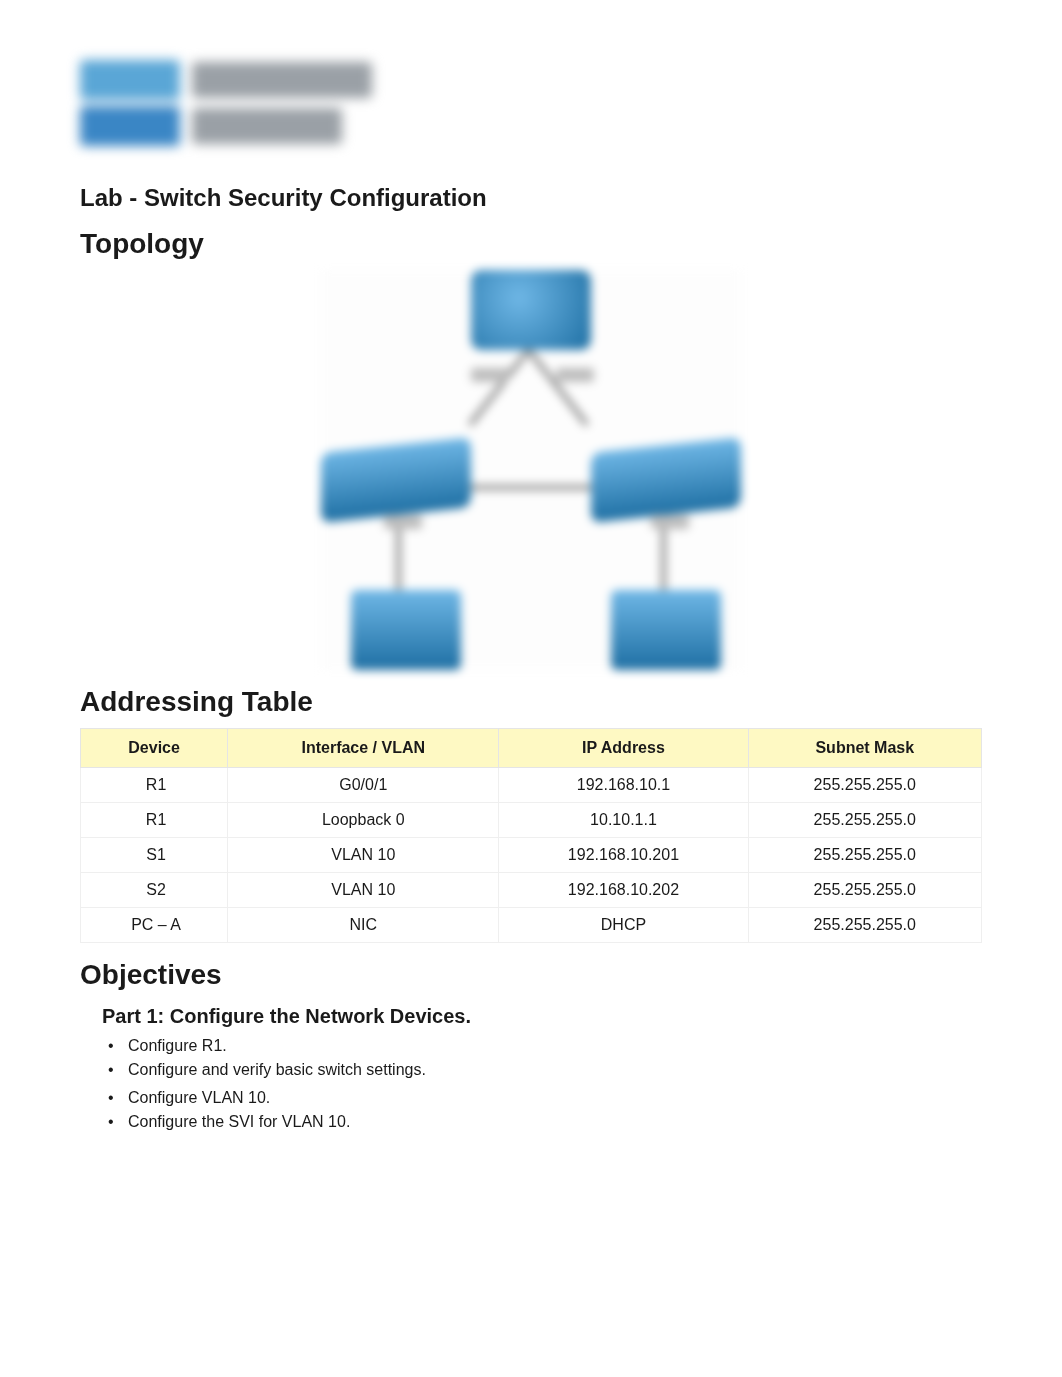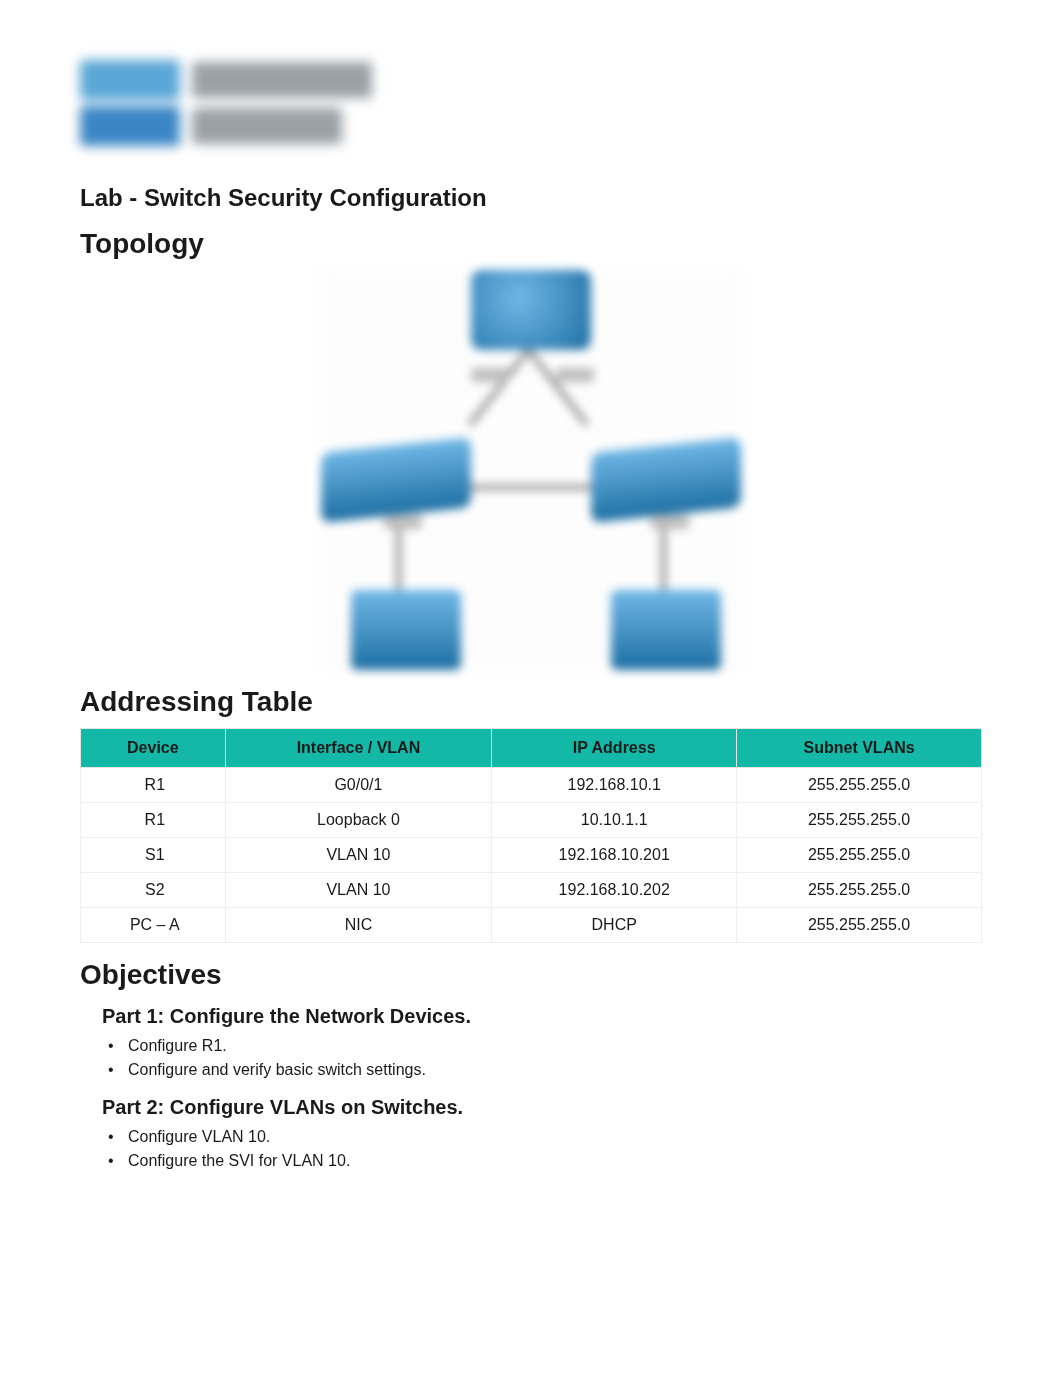--- a/index.html
+++ b/index.html
@@ -131,21 +131,21 @@
   .lb3 { left:63px; top:245px;}
   .lb4 { left:330px; top:245px;}
 
   table.addr {
     width: 100%;
     border-collapse: collapse;
     margin: 6px 0 10px 0;
     font-size: 16px;
   }
   table.addr thead th {
-    background: #14b8a6;
+    background: #fef9c3;
     font-weight: bold;
     padding: 10px 14px;
     border: 1px solid #e5e5e5;
     text-align: center;
   }
   table.addr td {
     padding: 8px 14px;
     border: 1px solid #efefef;
     text-align: center;
   }
@@ -210,21 +210,21 @@
   </div>
 
   <h2 class="section-heading">Addressing Table</h2>
 
   <table class="addr">
     <thead>
       <tr>
         <th>Device</th>
         <th>Interface / VLAN</th>
         <th>IP Address</th>
-        <th>Subnet VLANs</th>
+        <th>Subnet Mask</th>
       </tr>
     </thead>
     <tbody>
       <tr>
         <td>R1</td>
         <td>G0/0/1</td>
         <td>192.168.10.1</td>
         <td>255.255.255.0</td>
       </tr>
       <tr>
@@ -255,19 +255,18 @@
   </table>
 
   <h2 class="section-heading">Objectives</h2>
 
   <h3 class="sub-heading">Part 1: Configure the Network Devices.</h3>
   <ul class="obj">
     <li>Configure R1.</li>
     <li>Configure and verify basic switch settings.</li>
   </ul>
 
-  <h3 class="sub-heading">Part 2: Configure VLANs on Switches.</h3>
   <ul class="obj">
     <li>Configure VLAN 10.</li>
     <li>Configure the SVI for VLAN 10.</li>
   </ul>
 
 </div>
 
 </body></html>

